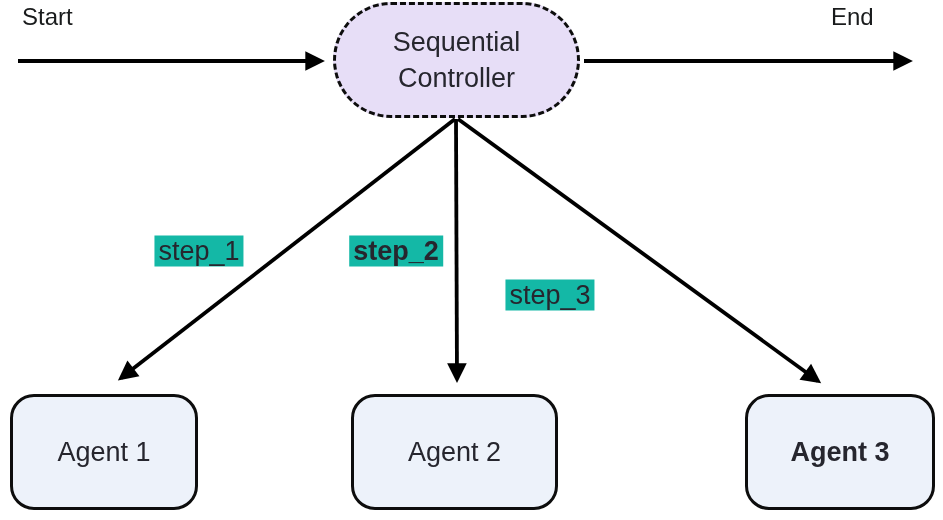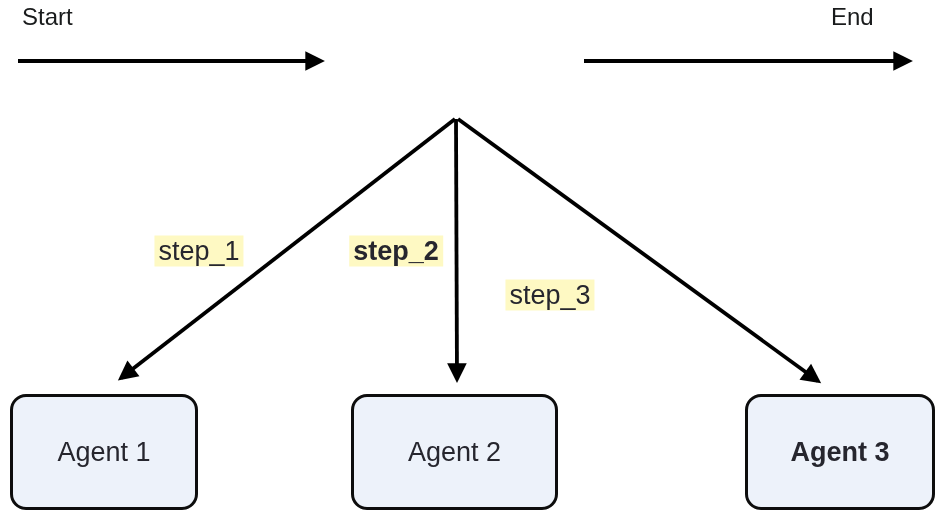--- a/index.html
+++ b/index.html
@@ -50,37 +50,37 @@
     color: #26262e;
     padding: 0 28px;
   }
   .agent-node {
     position: absolute;
     top: 394px;
     height: 116px;
     box-sizing: border-box;
     background: #edf2fa;
     border: 3.5px solid #0d0d0d;
-    border-radius: 16px;
+    border-radius: 24px;
     display: flex;
     align-items: center;
     justify-content: center;
     text-align: center;
     font-size: 27px;
     color: #26262e;
   }
   .agent-1 { left: 10px;  width: 188px; }
   .agent-2 { left: 351px; width: 207px; }
   .agent-3 { left: 745px; width: 190px; font-weight: bold; }
   .edge-label {
     position: absolute;
     transform: translate(-50%, -50%);
     font-size: 27px;
     color: #26262e;
-    background: #fef9c3;
+    background: #14b8a6;
     padding: 0 4px;
     white-space: nowrap;
   }
   .edge-label-1 { left: 199px; top: 251px; }
   .edge-label-2 { left: 396px; top: 251px; font-weight: bold; }
   .edge-label-3 { left: 550px; top: 251px; margin-top: 44px; }
 </style>
 </head>
 <body>
 
@@ -96,20 +96,23 @@
     <line x1="584" y1="61" x2="909" y2="61" stroke="#000000" stroke-width="3.8" marker-end="url(#arrowhead)"></line>
     <line x1="455" y1="119" x2="121" y2="378" stroke="#000000" stroke-width="3.8" marker-end="url(#arrowhead)"></line>
     <line x1="456" y1="119" x2="457" y2="379" stroke="#000000" stroke-width="3.8" marker-end="url(#arrowhead)"></line>
     <line x1="458" y1="119" x2="818" y2="381" stroke="#000000" stroke-width="3.8" marker-end="url(#arrowhead)"></line>
   </svg>
 
   <div class="terminal-label start-label">Start</div>
 
   <div class="terminal-label end-label">End</div>
 
+  <div class="controller-node">
+    <span>Sequential Controller</span>
+  </div>
 
   <div class="edge-label edge-label-1">step_1</div>
 
   <div class="edge-label edge-label-2">step_2</div>
 
   <div class="edge-label edge-label-3">step_3</div>
 
   <div class="agent-node agent-1">
     <span>Agent 1</span>
   </div>

